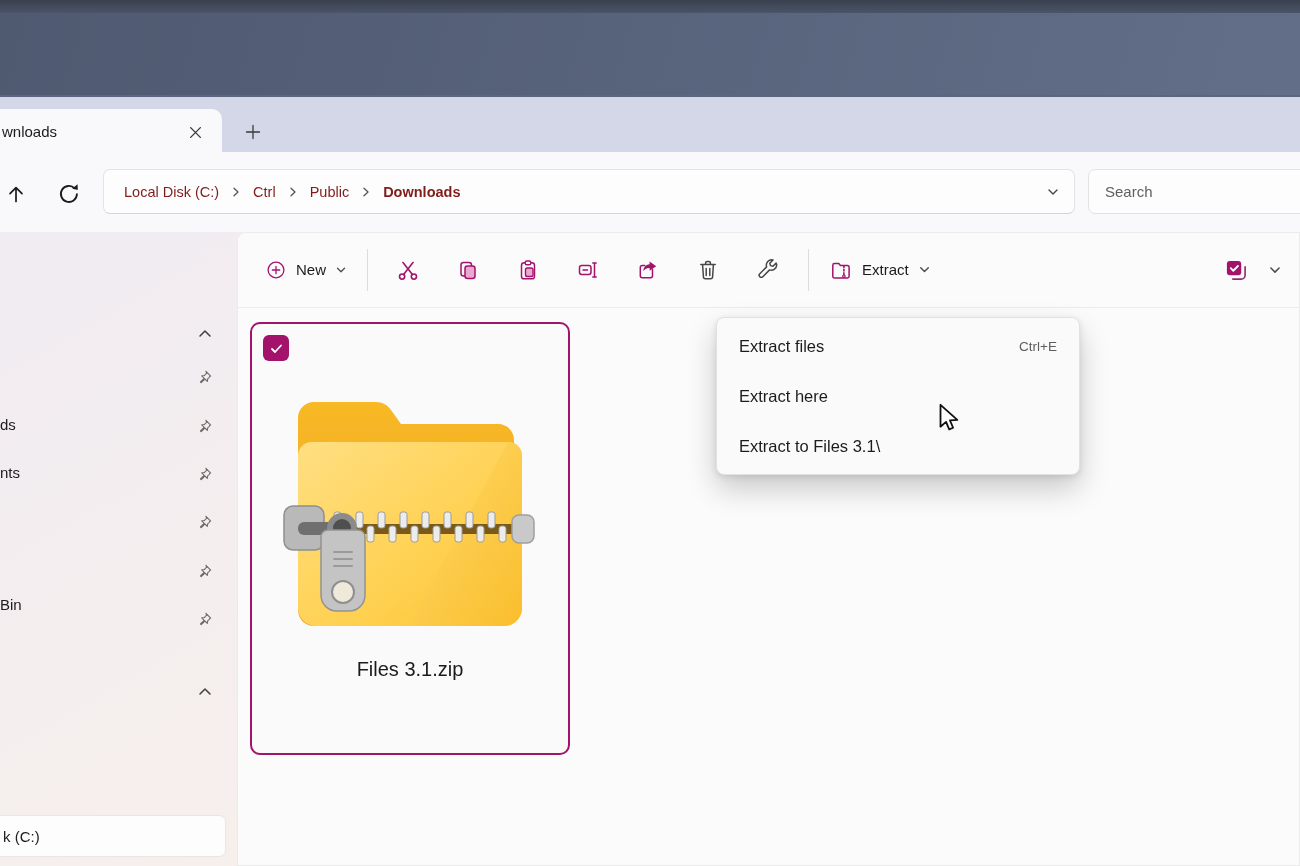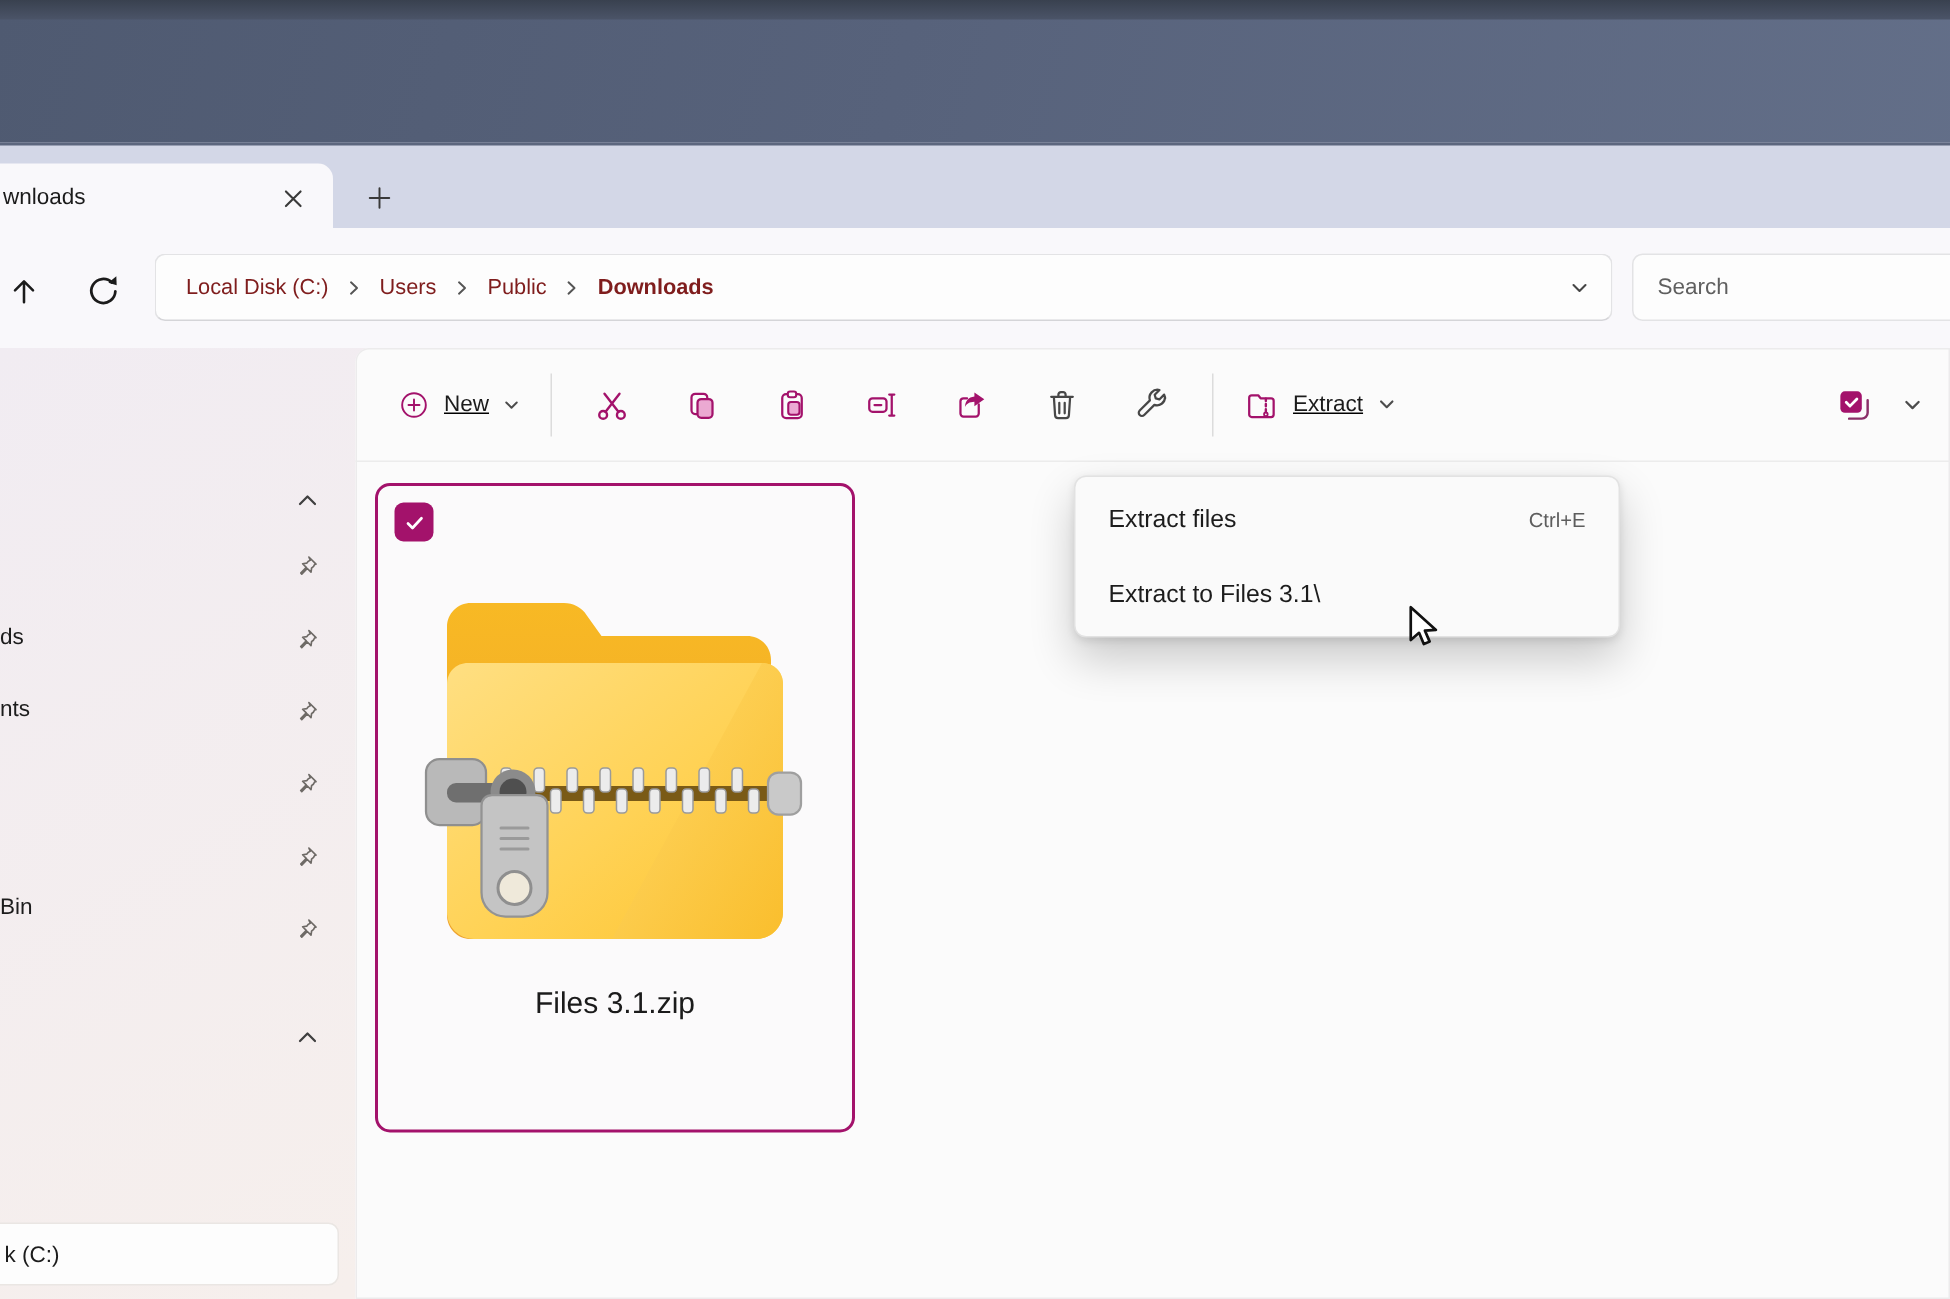--- a/index.html
+++ b/index.html
@@ -43,21 +43,21 @@
   .side-chevron { position:absolute; left:196px; width:18px; height:18px; }
   .side-pin { position:absolute; left:195px; width:19px; height:19px; }
   .side-label { position:absolute; left:0; font-size:15px; color:#1c1c1c; white-space:nowrap; }
   .drive-card { position:absolute; left:-10px; top:85px; width:236px; height:42px; background:#fdfdfd;
                 border:1px solid #eae6e3; border-radius:7px; display:flex; align-items:center; padding-left:12px;
                 font-size:15px; color:#1c1c1c; }
 
   .panel { position:absolute; left:237px; right:0; top:0; bottom:0; background:#fbfbfb;
            border-radius:9px 0 0 0; box-shadow:0 0 0 1px #ecebec inset; }
   .toolbar { position:absolute; left:0; right:0; top:0; height:76px; display:flex; align-items:center;
-             padding-left:18px; border-bottom:1px solid #ececec;text-decoration:underline; }
+             padding-left:18px; border-bottom:1px solid #ececec; }
   .tool-btn { display:flex; align-items:center; gap:9px; padding:8px 10px; border-radius:6px; }
   .tool-label { font-size:15px; color:#1b1b1b; }
   .tool-sep { width:1px; height:42px; background:#dcdcdc; margin:0 10px; }
   .icon-btn { width:44px; height:40px; display:flex; align-items:center; justify-content:center; border-radius:6px; margin:0 8px; }
   .toolbar-right { position:absolute; right:18px; top:18px; display:flex; align-items:center; gap:10px; }
 
   
   .tile { position:absolute; left:250px; top:322px; width:320px; height:433px; background:#fbfafb;
           border:2px solid #a3126b; border-radius:10px; }
   .tile-check { position:absolute; left:11px; top:11px; width:26px; height:26px; background:#a3126b;
@@ -111,21 +111,21 @@
           </svg>
       </div>
 
       <div class="addressbar">
         <span class="crumb">Local Disk (C:)</span>
         <span class="crumb-sep">
             <svg width="10" height="10" viewBox="0 0 10 10">
               <path d="M3 1.2L7 5 3 8.8" fill="none" stroke="#555" stroke-width="1.3" stroke-linecap="round" stroke-linejoin="round"></path>
             </svg>
           </span>
-        <span class="crumb">Users</span>
+        <span class="crumb">Ctrl</span>
         <span class="crumb-sep">
             <svg width="10" height="10" viewBox="0 0 10 10">
               <path d="M3 1.2L7 5 3 8.8" fill="none" stroke="#555" stroke-width="1.3" stroke-linecap="round" stroke-linejoin="round"></path>
             </svg>
           </span>
         <span class="crumb">Public</span>
         <span class="crumb-sep">
             <svg width="10" height="10" viewBox="0 0 10 10">
               <path d="M3 1.2L7 5 3 8.8" fill="none" stroke="#555" stroke-width="1.3" stroke-linecap="round" stroke-linejoin="round"></path>
             </svg>
@@ -344,20 +344,24 @@
     </div>
     <div class="tile-name">Files 3.1.zip</div>
   </div>
 
   <div class="menu">
     <div class="menu-item">
       <span class="menu-label">Extract files</span>
       <span class="menu-shortcut">Ctrl+E</span>
     </div>
     <div class="menu-item">
+      <span class="menu-label">Extract here</span>
+      <span class="menu-shortcut"></span>
+    </div>
+    <div class="menu-item">
       <span class="menu-label">Extract to Files 3.1\</span>
       <span class="menu-shortcut"></span>
     </div>
   </div>
 
   <div class="cursor">
     <svg width="30" height="30" viewBox="0 0 20 20">
         <path d="M5 1.2L5 15.8 8.7 12.6 10.8 17.6 13.4 16.5 11.3 11.6 16.2 11.3 Z" fill="#fff" stroke="#111" stroke-width="1.2" stroke-linejoin="round"></path>
       </svg>
   </div>

